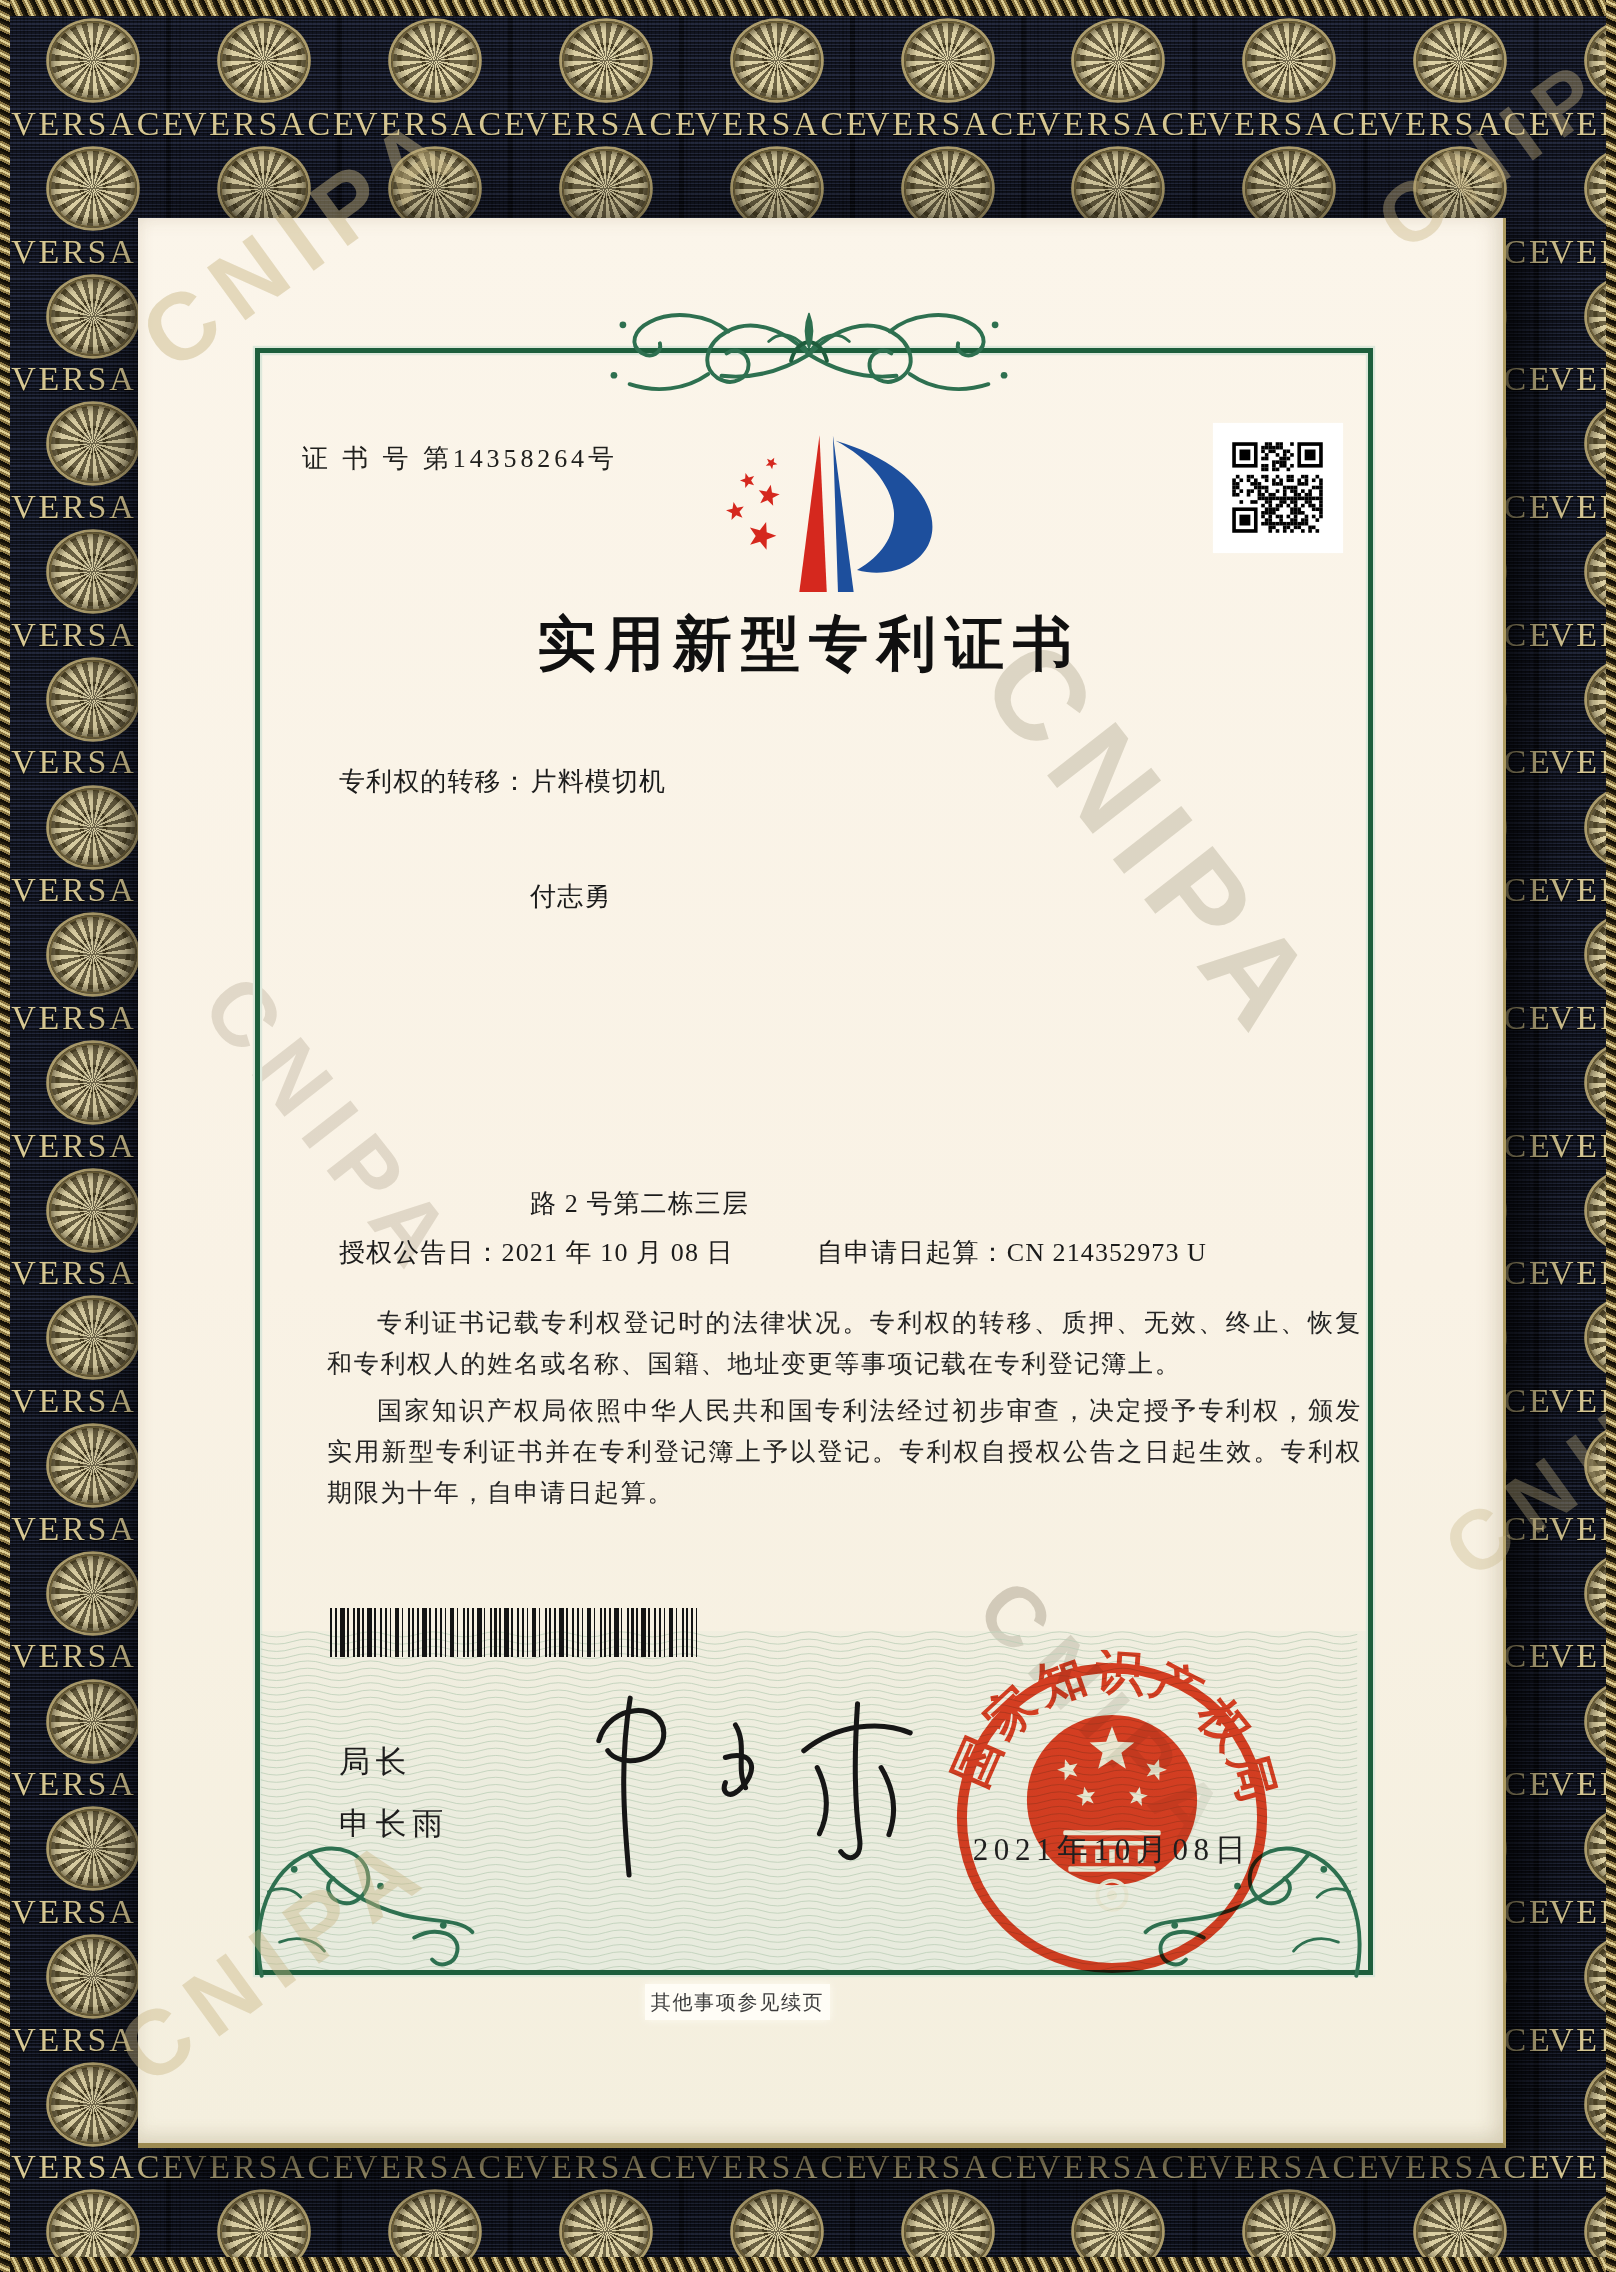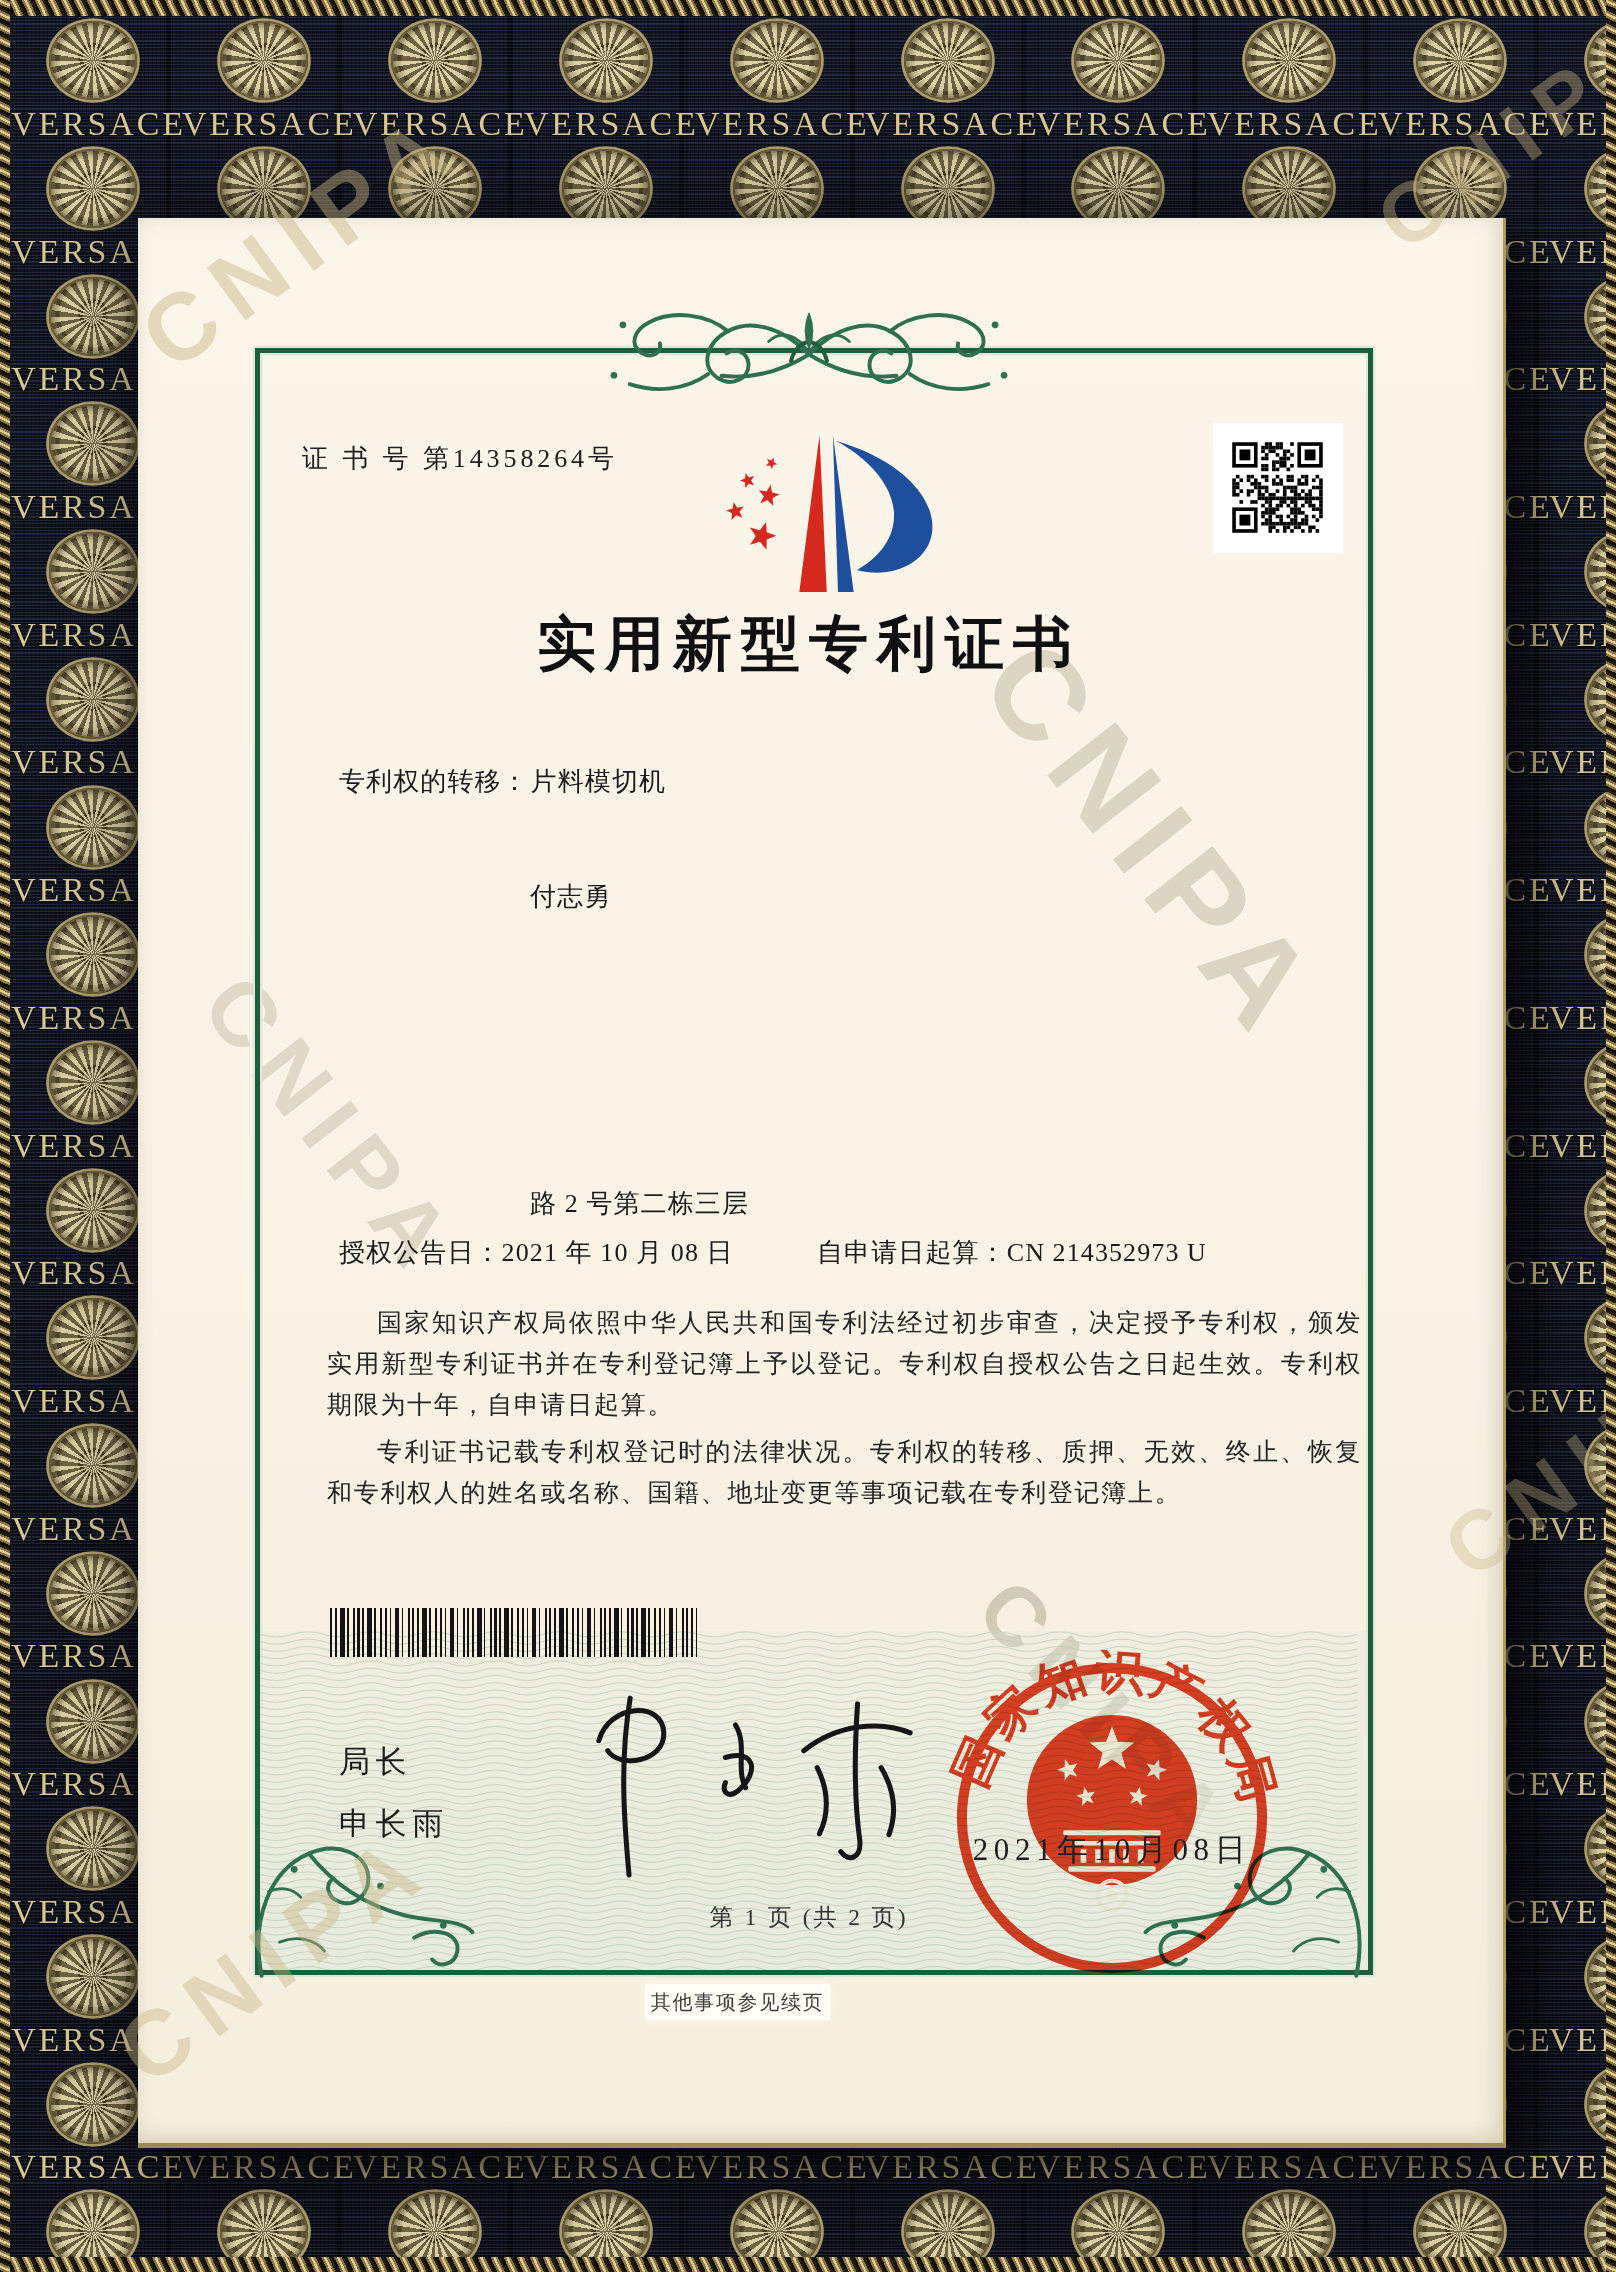--- a/index.html
+++ b/index.html
@@ -850,22 +850,22 @@
     <div class="fcont" style="top:968px;">路 2 号第二栋三层</div>
 
     <div class="field" style="left:201px;top:1017px;">
       <span>授权公告日：</span><span>2021 年 10 月 08 日</span>
     </div>
     <div class="field" style="left:679px;top:1017px;">
       <span>自申请日起算：</span><span>CN 214352973 U</span>
     </div>
 
     <div class="paras">
+      <p>专利证书记载专利权登记时的法律状况。专利权的转移、质押、无效、终止、恢复和专利权人的姓名或名称、国籍、地址变更等事项记载在专利登记簿上。</p>
       <p>国家知识产权局依照中华人民共和国专利法经过初步审查，决定授予专利权，颁发实用新型专利证书并在专利登记簿上予以登记。专利权自授权公告之日起生效。专利权期限为十年，自申请日起算。</p>
-      <p>专利证书记载专利权登记时的法律状况。专利权的转移、质押、无效、终止、恢复和专利权人的姓名或名称、国籍、地址变更等事项记载在专利登记簿上。</p>
     </div>
 
     <div class="barcode"></div>
 
     <div class="director-label">局长</div>
     <div class="director-name">申长雨</div>
 
     <svg class="signature" viewBox="0 0 680 400">
       <g fill="none" stroke="#161616" stroke-width="9" stroke-linecap="round">
         <path d="M118,52 C100,160 106,260 116,368"></path>
@@ -901,17 +901,16 @@
         <rect x="295" y="356" width="10" height="24"></rect>
         <rect x="320" y="356" width="10" height="24"></rect>
         <rect x="346" y="356" width="10" height="24"></rect>
         <rect x="222" y="386" width="156" height="10" rx="3"></rect>
       </g>
       <circle cx="300" cy="438" r="26" fill="none" stroke="#fdf8ef" stroke-width="7"></circle>
       <circle cx="300" cy="438" r="9" fill="#fdf8ef"></circle>
     </svg>
     <div class="seal-date">2021年10月08日</div>
 
-    <div class="page-info">第 1 页 (共 2 页)</div>
     <div class="footer-note">其他事项参见续页</div>
   </div>
 </div>
 
 
 </body></html>

